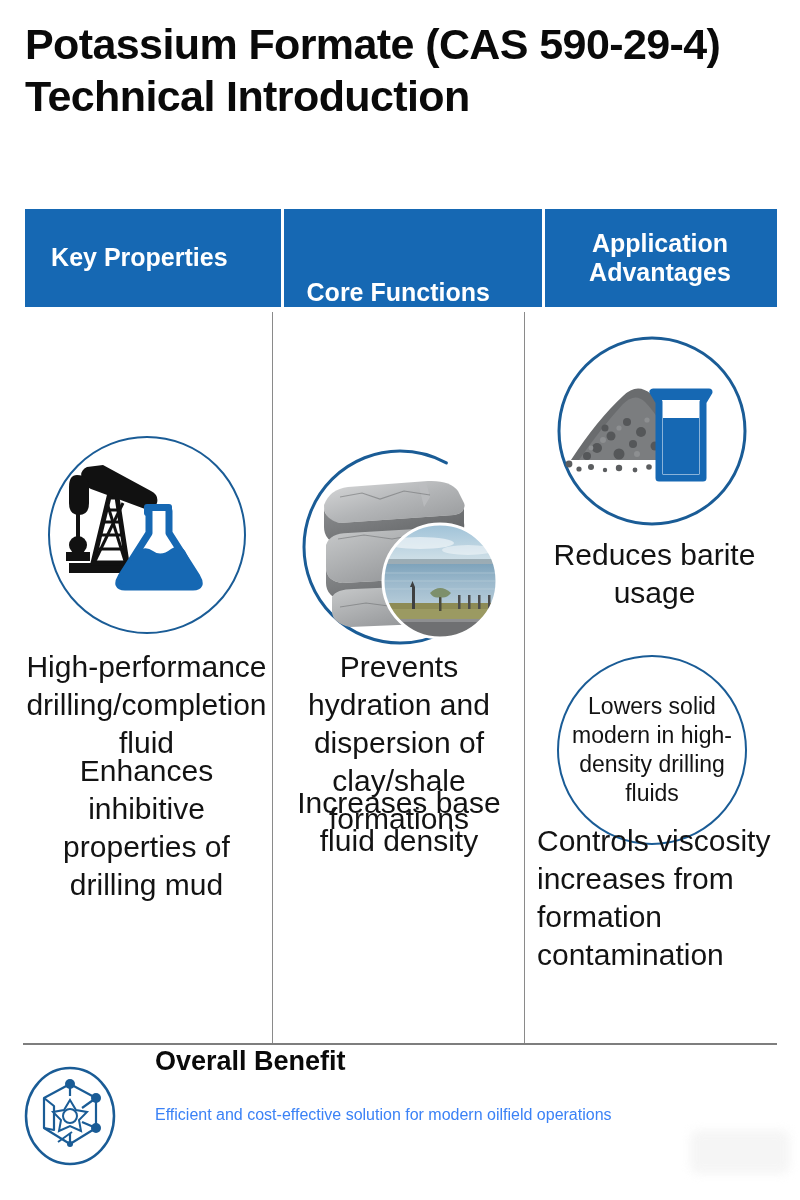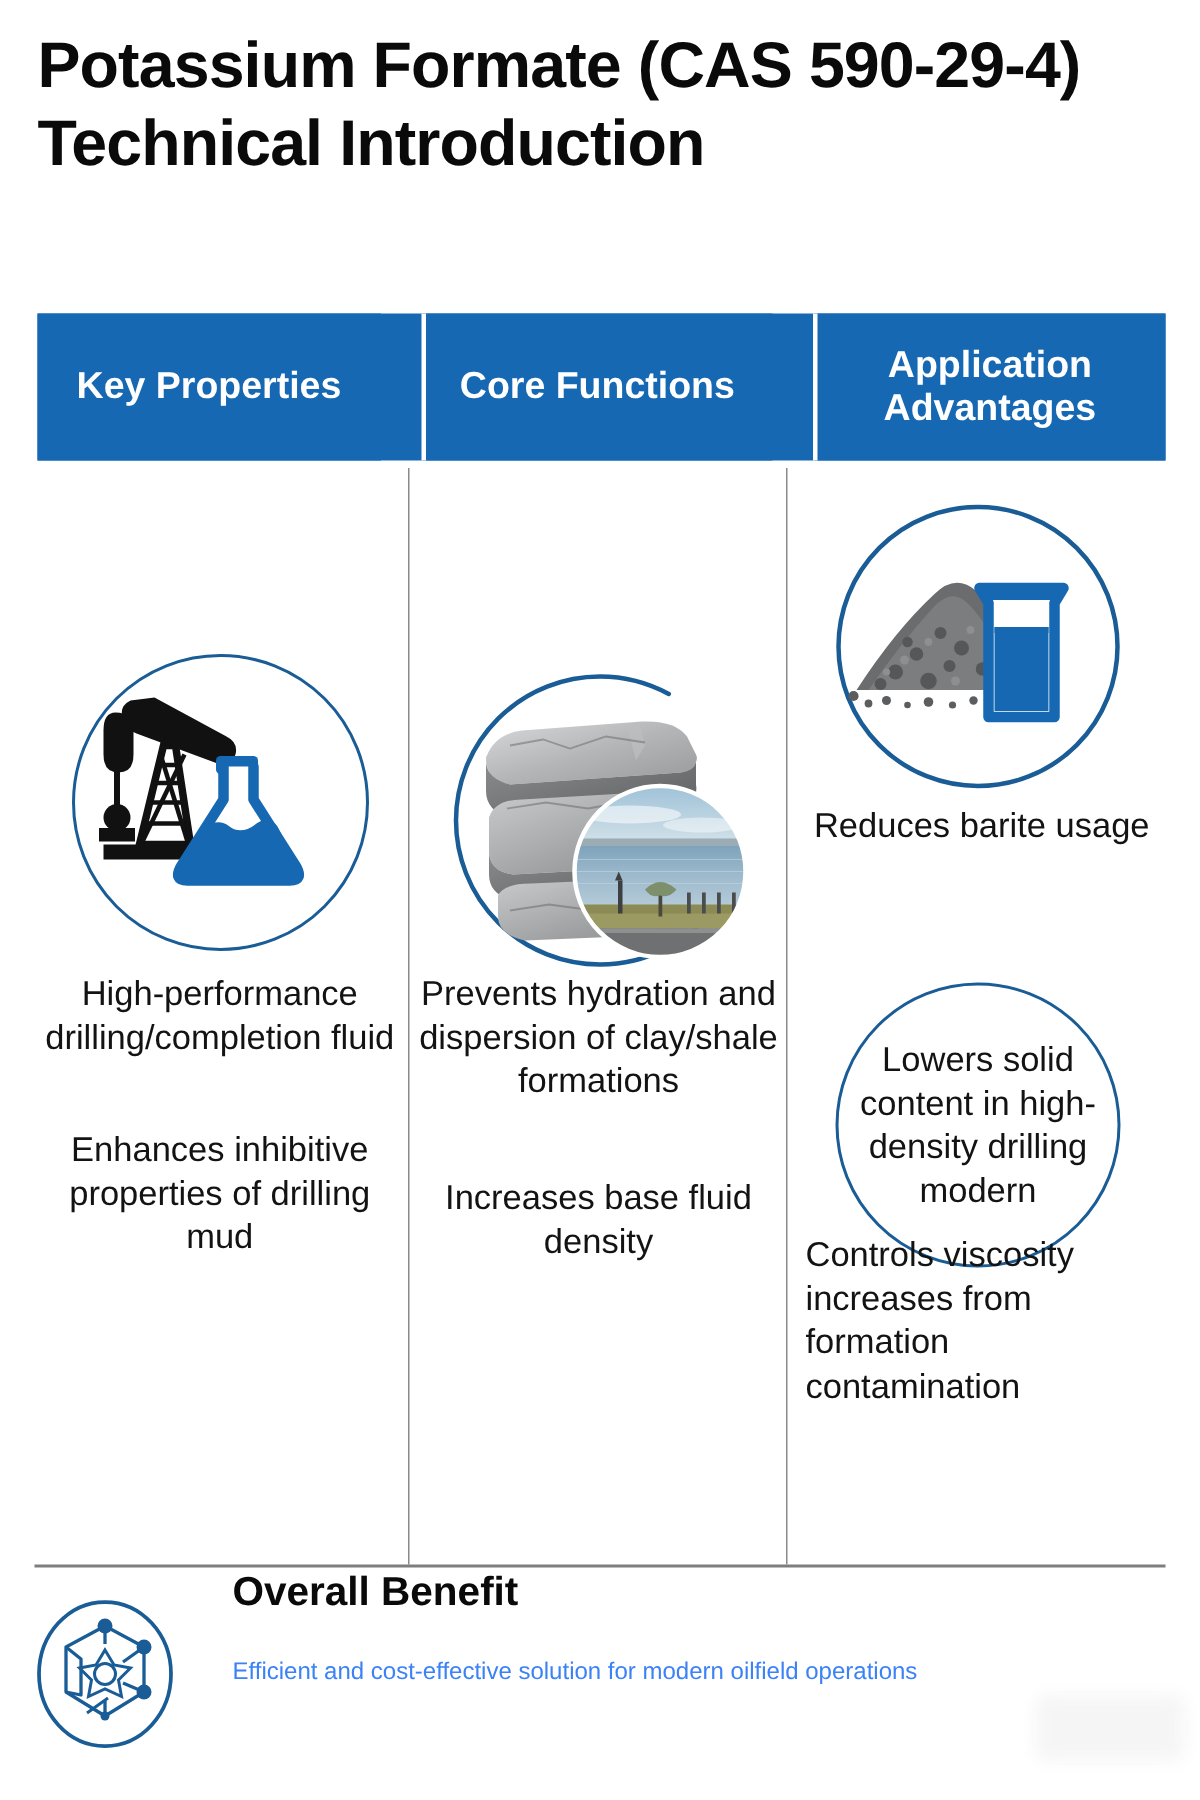--- a/index.html
+++ b/index.html
@@ -43,21 +43,21 @@
     justify-content: center;
     text-align: center;
     color: #ffffff;
     font-size: 25px;
     font-weight: bold;
     line-height: 1.18;
     padding: 0 6px;
     background: #1668B3;
   }
   .header-cell.c1 { width: 247px; }
-  .header-cell.c2 { width: 252px; }
+  .header-cell.c2 { width: 252px; align-items: flex-end; }
   .header-cell.c3 { width: 253px; }
   .header-cell.c2::before,
   .header-cell.c3::before {
     content: "";
     position: absolute;
     left: -1px; top: 0; bottom: 0;
     width: 3px;
     background: #ffffff;
   }
 
@@ -72,21 +72,21 @@
   .vdiv.d2 { left: 524px; }
   .hdiv {
     position: absolute;
     left: 23px; top: 1043px;
     width: 754px; height: 2px;
     background: #7e7e7e;
   }
 
   .blurb {
     text-align: center;
-    font-size: 23px;
+    font-size: 30px;
     line-height: 1.27;
     color: #131313;
   }
   .blurb.left { text-align: left; }
 
   .icon-circle-1 {
     position: absolute;
     left: 47px; top: 435px;
     width: 200px; height: 200px;
   }
@@ -331,21 +331,21 @@
   </div>
 
   <div class="blurb t1a">High-performance drilling/completion fluid</div>
   <div class="blurb t1b">Enhances inhibitive properties of drilling mud</div>
 
   <div class="blurb t2a">Prevents hydration and dispersion of clay/shale formations</div>
   <div class="blurb t2b">Increases base fluid density</div>
 
   <div class="blurb t3a">Reduces barite usage</div>
   <div class="text-circle">
-    <div class="inner">Lowers solid content in high-density drilling modern</div>
+    <div class="inner">Lowers solid modern in high-density drilling fluids</div>
   </div>
   <div class="blurb left t3b">Controls viscosity increases from formation contamination</div>
 
   <div class="footer-icon">
     <svg viewBox="0 0 92 100" width="92" height="100">
       <ellipse cx="46" cy="50" rx="44" ry="48" fill="#ffffff" stroke="#1a5c96" stroke-width="2.5"></ellipse>
       <g fill="none" stroke="#1a5c96" stroke-width="2.2" stroke-linejoin="round">
         <path d="M46 18 L72 32 L72 62 L46 78 L20 62 L20 32 Z"></path>
         <path d="M20 32 L30 40 L30 64 L20 62"></path>
         <path d="M46 18 L46 30"></path>

